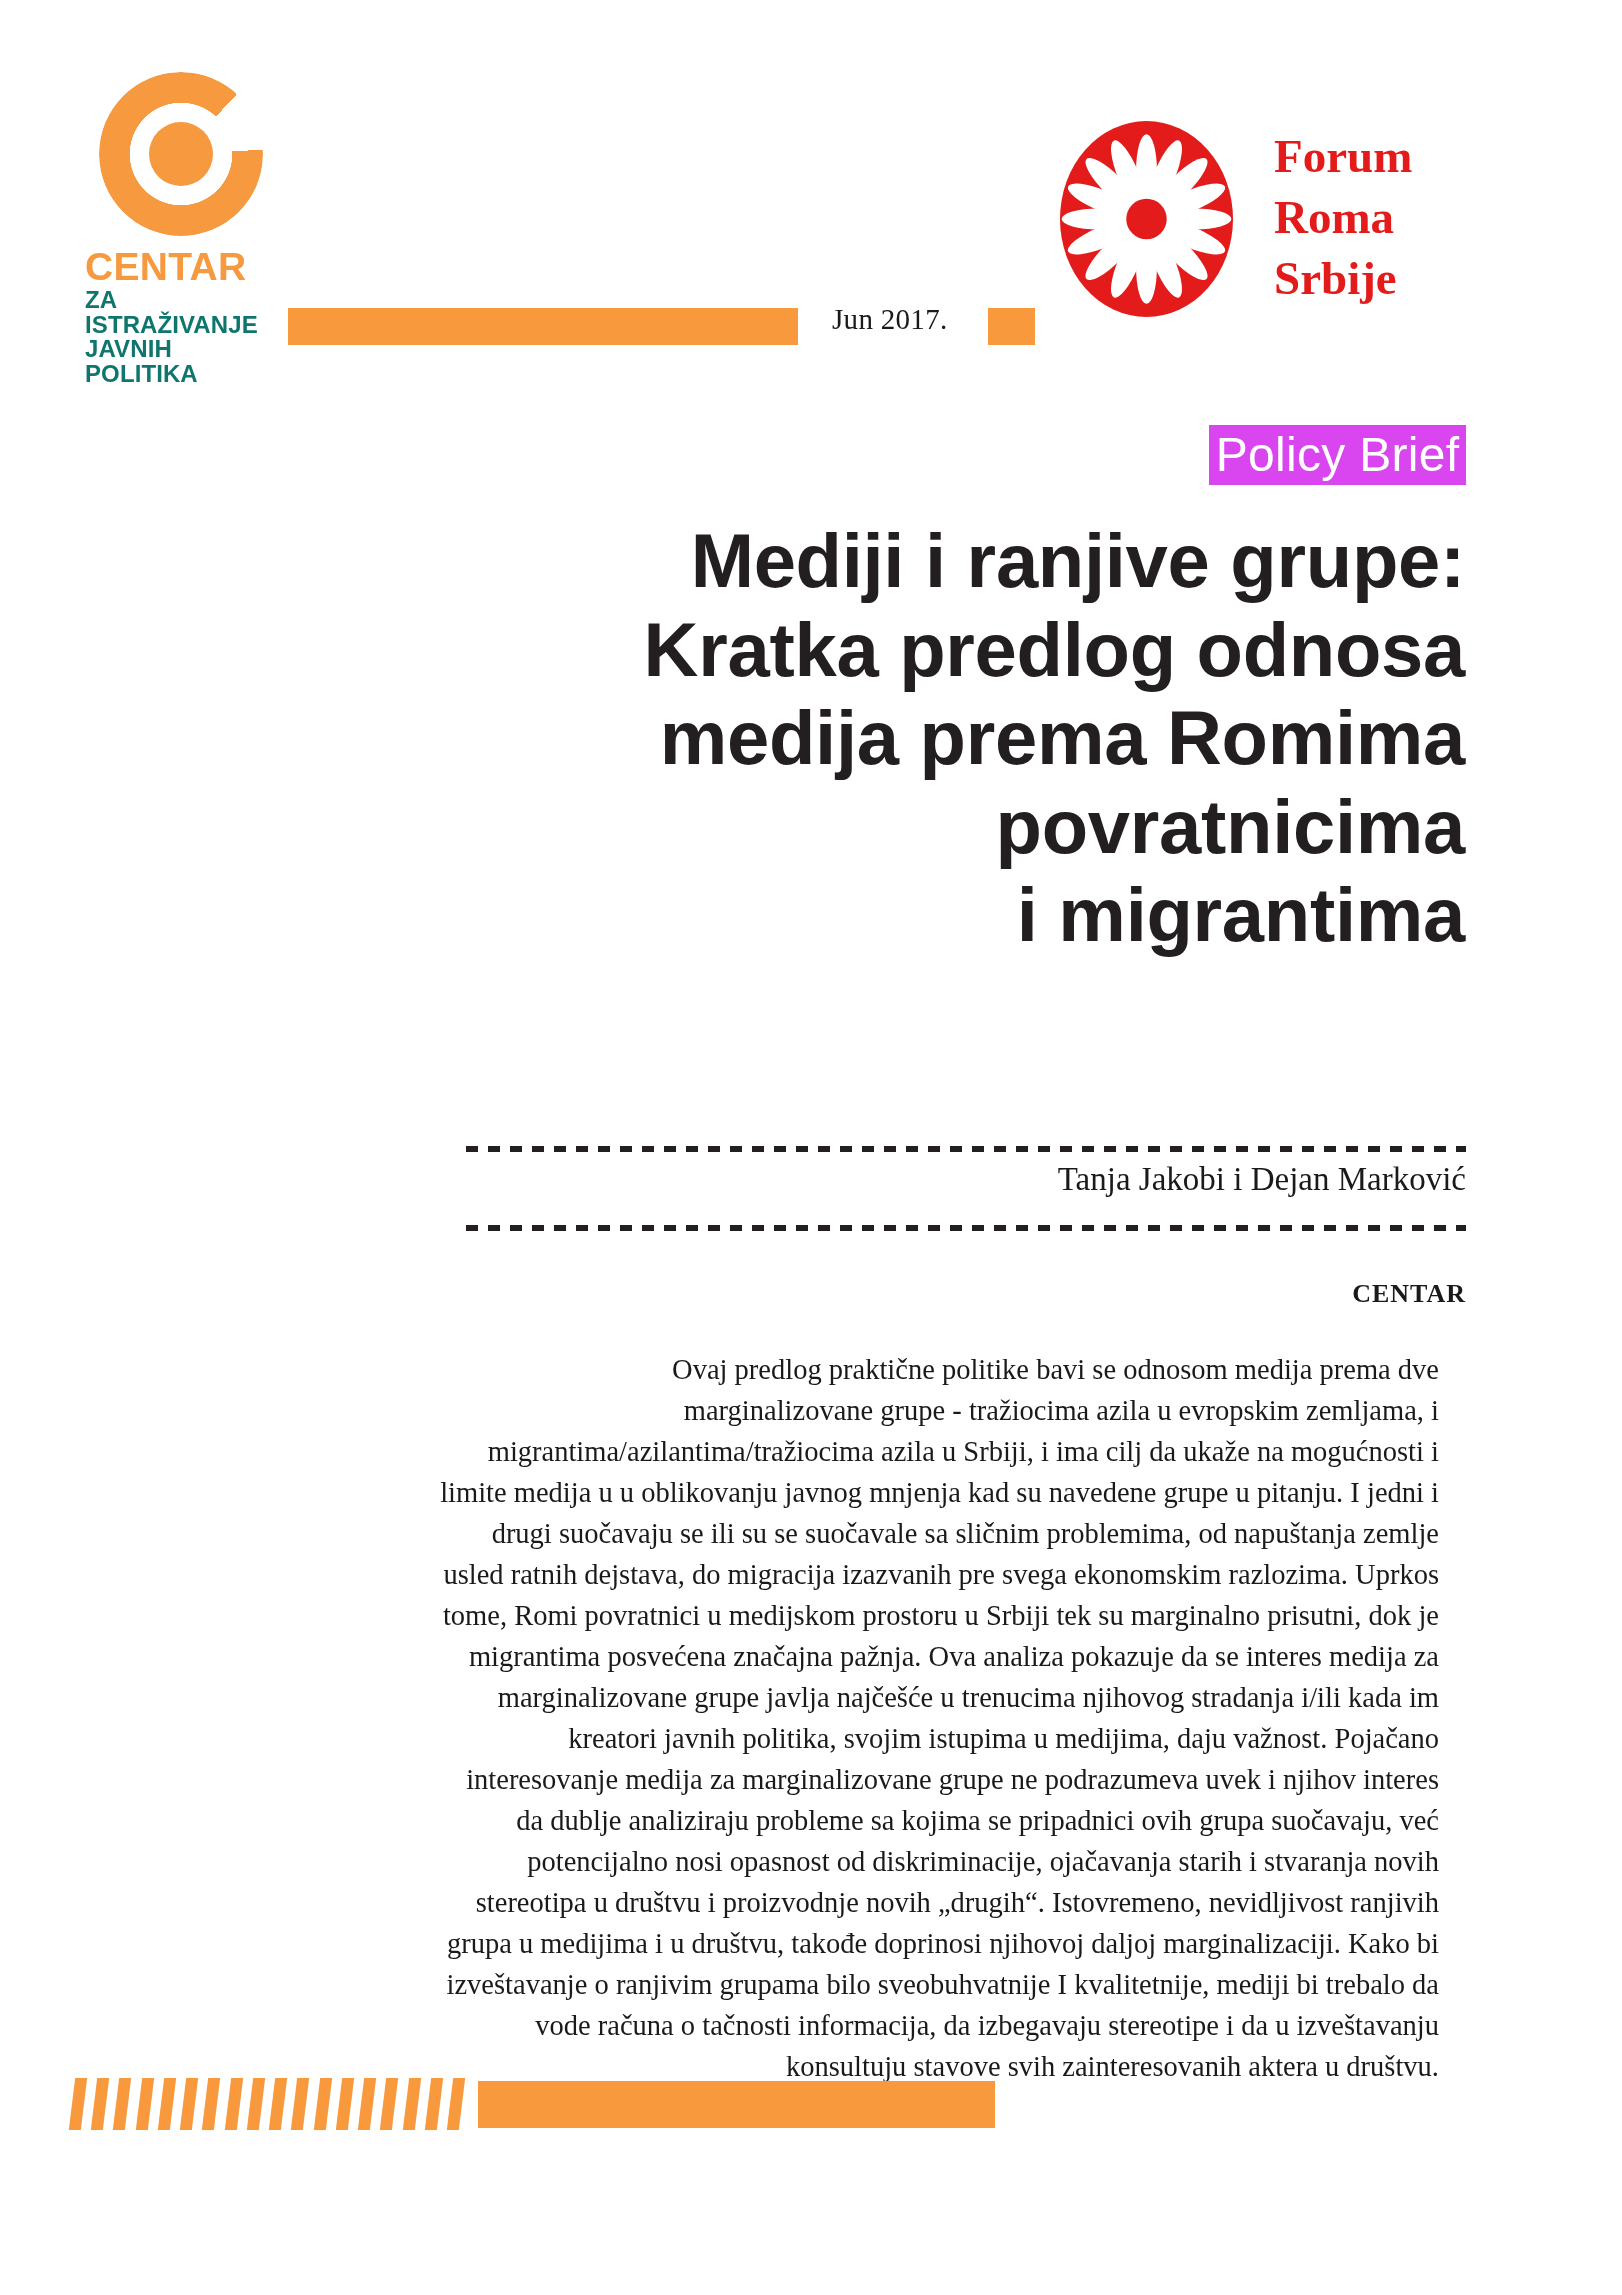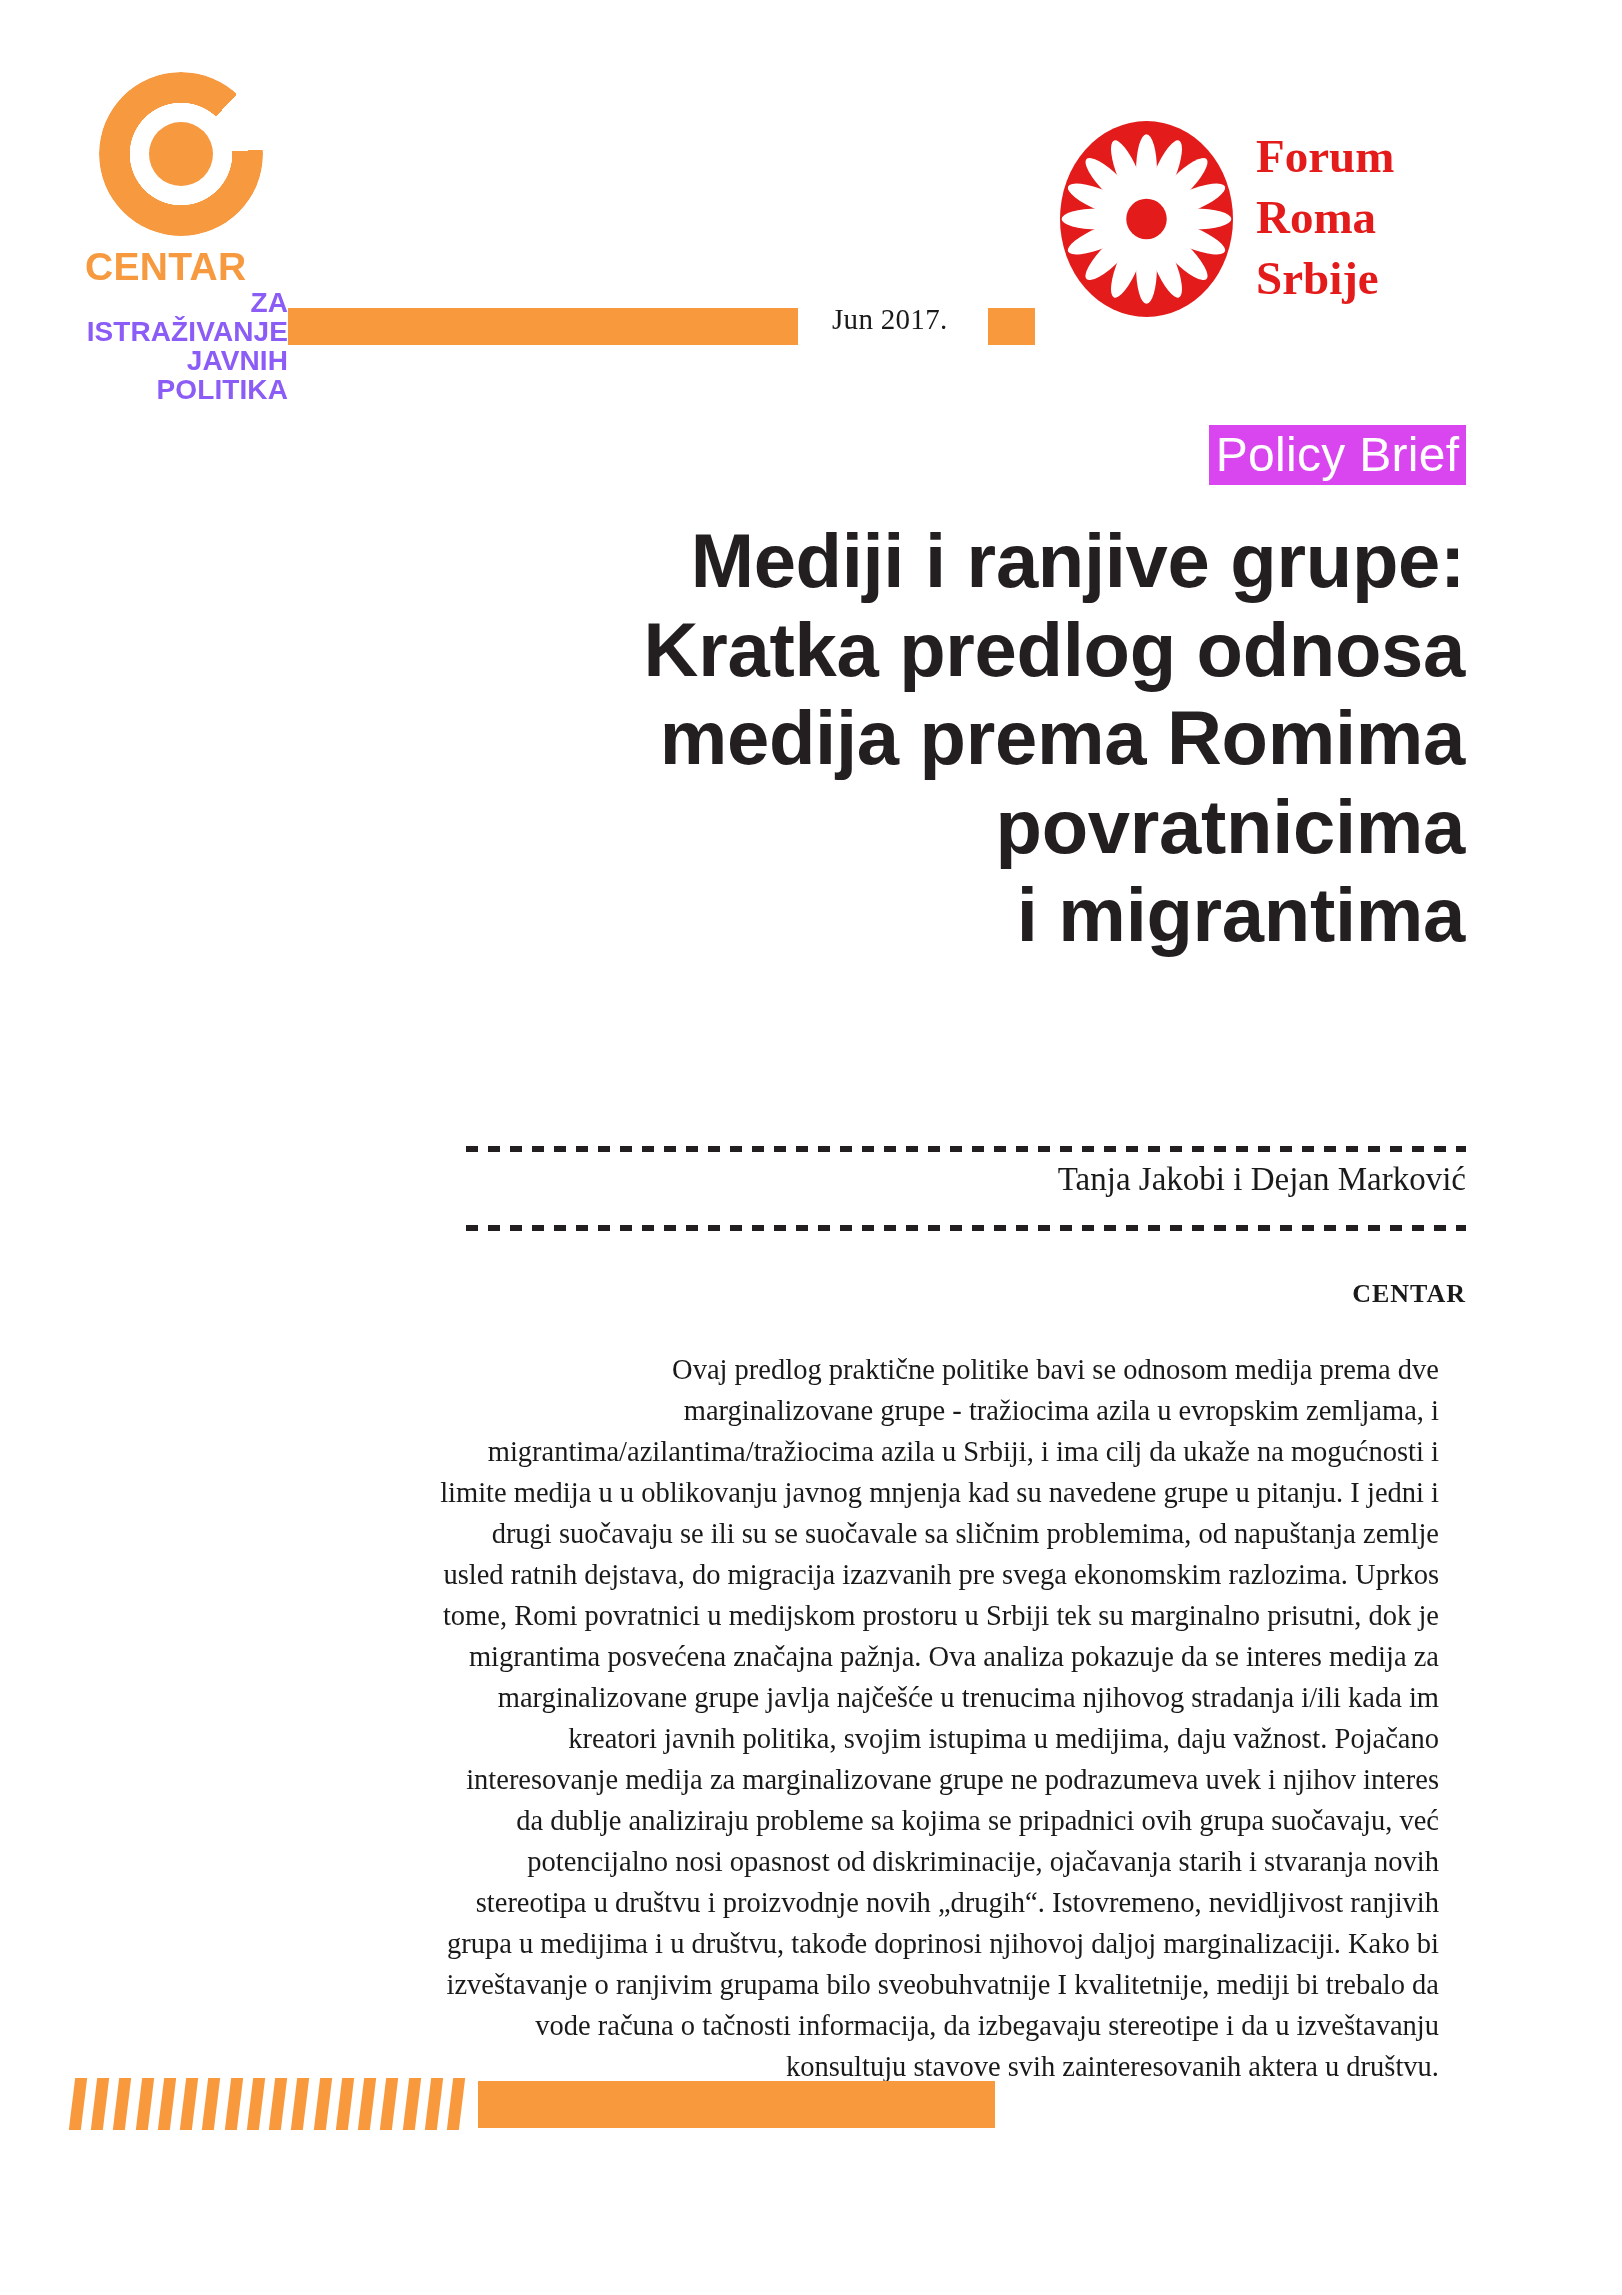--- a/index.html
+++ b/index.html
@@ -62,25 +62,24 @@
   }
   #centar-word-main {
     display: block;
     font-size: 39px;
     font-weight: 700;
     color: #F6993F;
     letter-spacing: 0.3px;
   }
   .centar-word-sub {
     display: block;
-    font-size: 28px;
-    font-weight: 700;
-    color: #8b5cf6;
+    font-size: 24px;
+    font-weight: 700;
+    color: #0f766e;
     letter-spacing: 0.1px;
-    text-align: right;
   }
 
   
   #header-bar-long {
     position: absolute;
     left: 288px;
     top: 308px;
     width: 510px;
     height: 37px;
     background: #F9993E;
@@ -120,21 +119,21 @@
   #frs-text {
     position: absolute;
     left: 196px;
     top: 5.2px;
     color: #E31B1B;
     font-family: "Liberation Serif", serif;
     font-weight: 700;
     font-size: 47px;
     line-height: 1.30;
   }
-  .frs-line { display: block; white-space: nowrap; }
+  .frs-line { display: block; white-space: nowrap; margin-left: 18px; }
 
   
   #policy-badge {
     position: absolute;
     left: 1209px;
     top: 425px;
     width: 257px;
     height: 60px;
     background: #d946ef;
     color: #ffffff;

